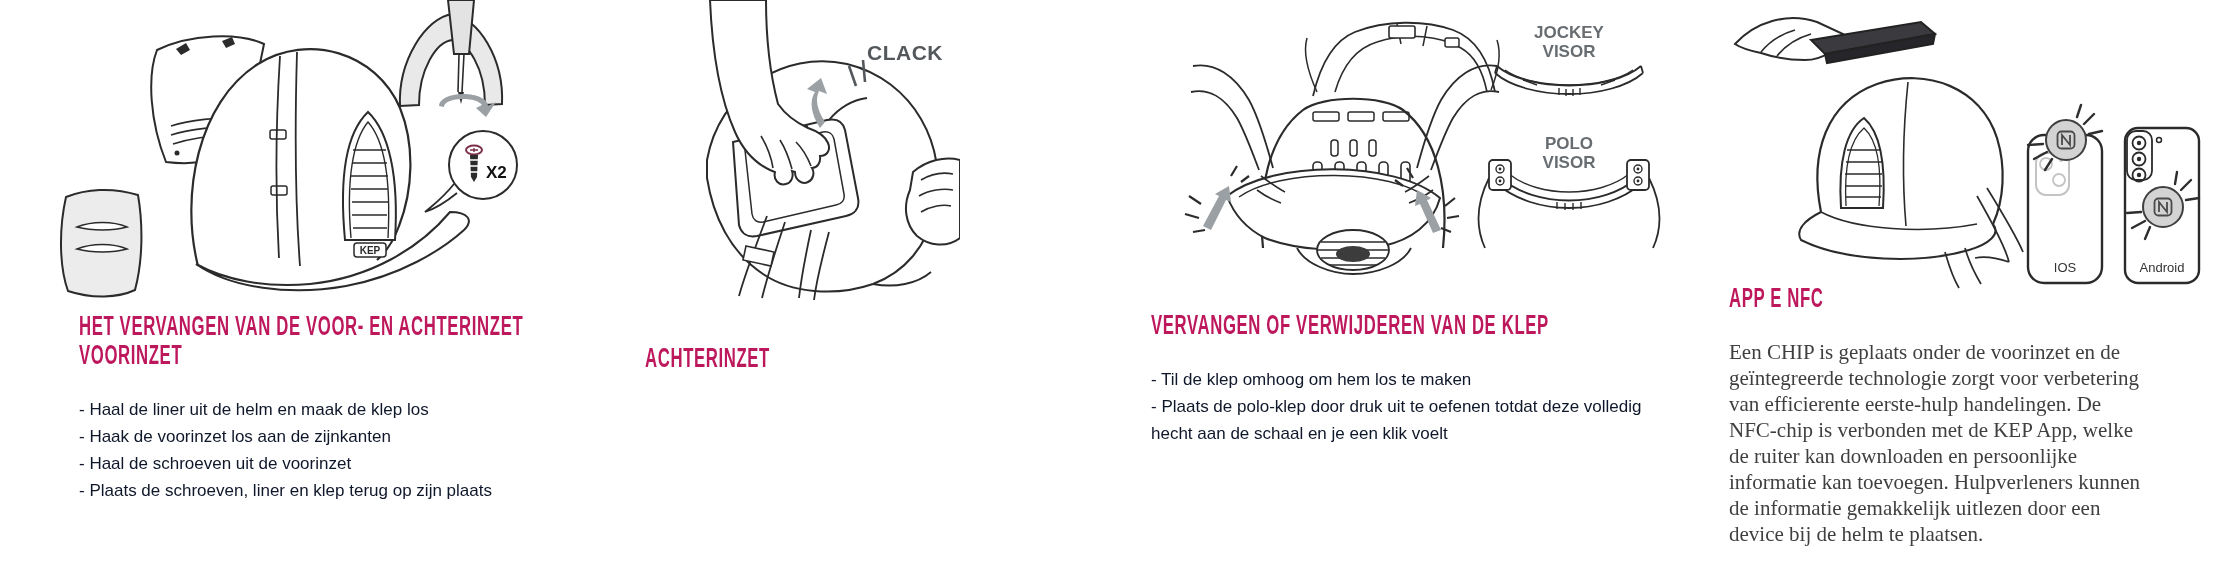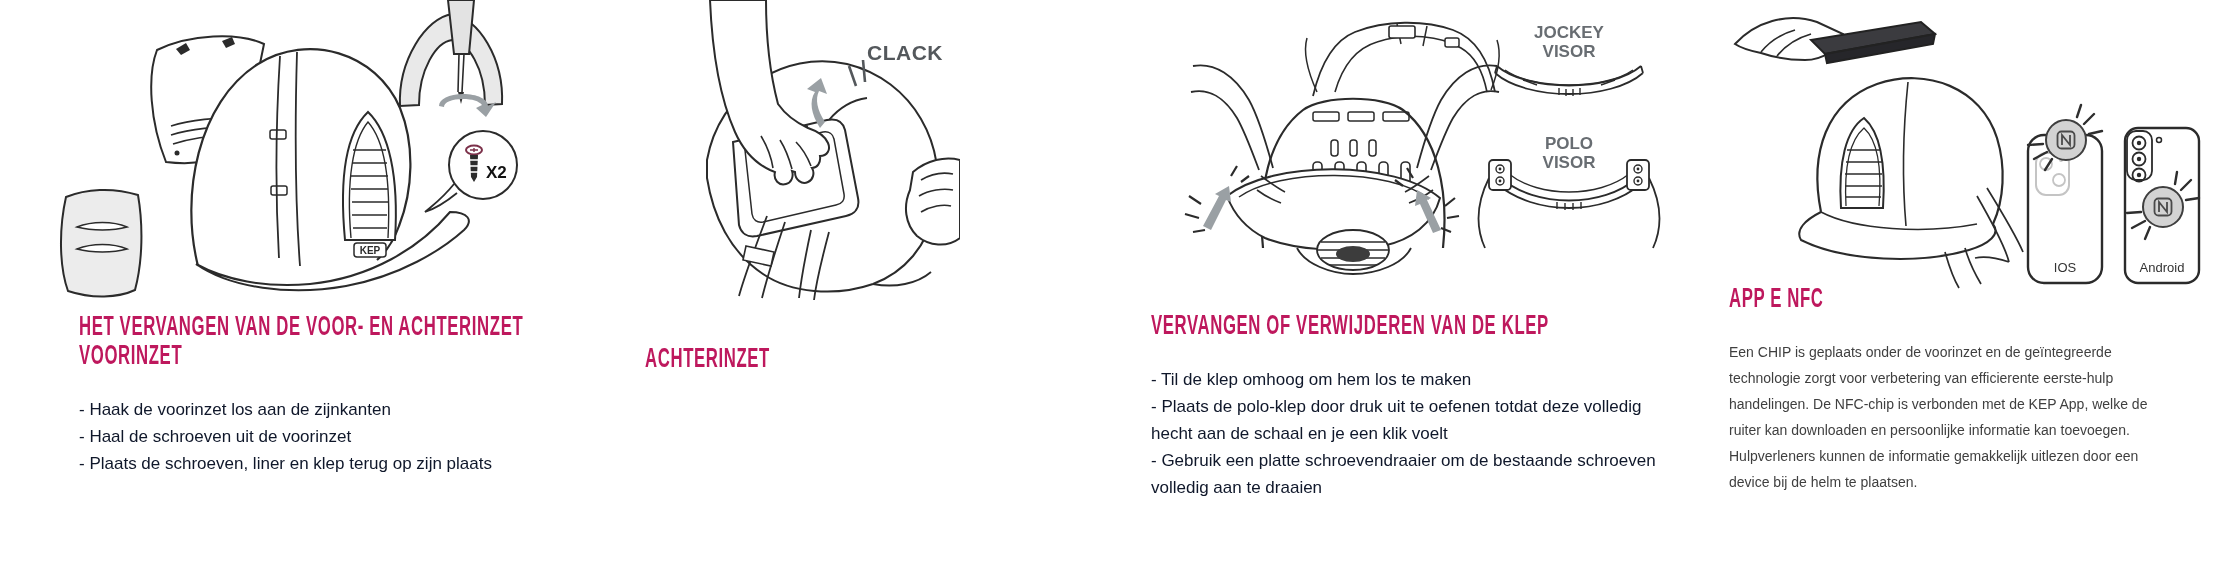--- a/index.html
+++ b/index.html
@@ -8,21 +8,21 @@
     background:#ffffff;
     font-family:"Liberation Sans","DejaVu Sans",sans-serif;
     color:#3f3f3f;
   }
   .col{position:absolute;}
   .hdr{color:#be185d;font-weight:bold;margin:0 0 26px 0;}
   .hline{display:block;font-size:27px;line-height:29px;letter-spacing:1px;
          transform:scaleX(0.62);transform-origin:0 50%;white-space:nowrap;}
   .body-text{font-size:17px;line-height:27px;color:#0f172a;}
   .body-text div{margin:0;}
-  .para{font-size:14px;line-height:26px;color:#3f3f3f;}
+  .para{font-size:21px;line-height:26px;color:#3f3f3f;font-family:Liberation Serif, serif;}
   svg{position:absolute;top:0;display:block;}
   svg text{font-family:"Liberation Sans","DejaVu Sans",sans-serif;}
 </style>
 </head>
 <body>
 
 <svg style="left:50px;" width="500" height="300" viewBox="0 0 500 300" fill="none" stroke="#2b2b2b" stroke-width="2">
   <g>
     <path d="M16,197 C9,228 9,266 18,291 C42,299 68,298 85,290 C93,260 93,224 88,195 C62,187 36,189 16,197 Z" fill="#ececec"></path>
     <path d="M27,227 C42,221 63,221 77,227 C63,231 42,231 27,227 Z" fill="#ffffff" stroke-width="1.6"></path>
@@ -233,40 +233,40 @@
     <text x="437" y="272" text-anchor="middle" font-size="13" fill="#333333" stroke="none">Android</text>
   </g>
 </svg>
 
 <div class="col" style="left:79px;top:312px;width:510px;">
   <h2 class="hdr">
     <span class="hline">HET VERVANGEN VAN DE VOOR- EN ACHTERINZET</span>
     <span class="hline">VOORINZET</span>
   </h2>
   <div class="body-text">
+    <div>- Haal de liner uit de helm en maak de klep los</div>
     <div>- Haak de voorinzet los aan de zijnkanten</div>
     <div>- Haal de schroeven uit de voorinzet</div>
     <div>- Plaats de schroeven, liner en klep terug op zijn plaats</div>
   </div>
 </div>
 
 <div class="col" style="left:645px;top:344px;width:448px;">
   <h2 class="hdr">
     <span class="hline">ACHTERINZET</span>
   </h2>
 </div>
 
 <div class="col" style="left:1151px;top:311px;width:528px;">
   <h2 class="hdr">
     <span class="hline">VERVANGEN OF VERWIJDEREN VAN DE KLEP</span>
   </h2>
   <div class="body-text">
     <div>- Til de klep omhoog om hem los te maken</div>
     <div>- Plaats de polo-klep door druk uit te oefenen totdat deze volledig hecht aan de schaal en je een klik voelt</div>
-    <div>- Gebruik een platte schroevendraaier om de bestaande schroeven volledig aan te draaien</div>
   </div>
 </div>
 
 <div class="col" style="left:1729px;top:284px;width:424px;">
   <h2 class="hdr">
     <span class="hline">APP E NFC</span>
   </h2>
   <div class="para">Een CHIP is geplaats onder de voorinzet en de geïntegreerde technologie zorgt voor verbetering van efficierente eerste-hulp handelingen. De NFC-chip is verbonden met de KEP App, welke de ruiter kan downloaden en persoonlijke informatie kan toevoegen. Hulpverleners kunnen de informatie gemakkelijk uitlezen door een device bij de helm te plaatsen.</div>
 </div>
 

